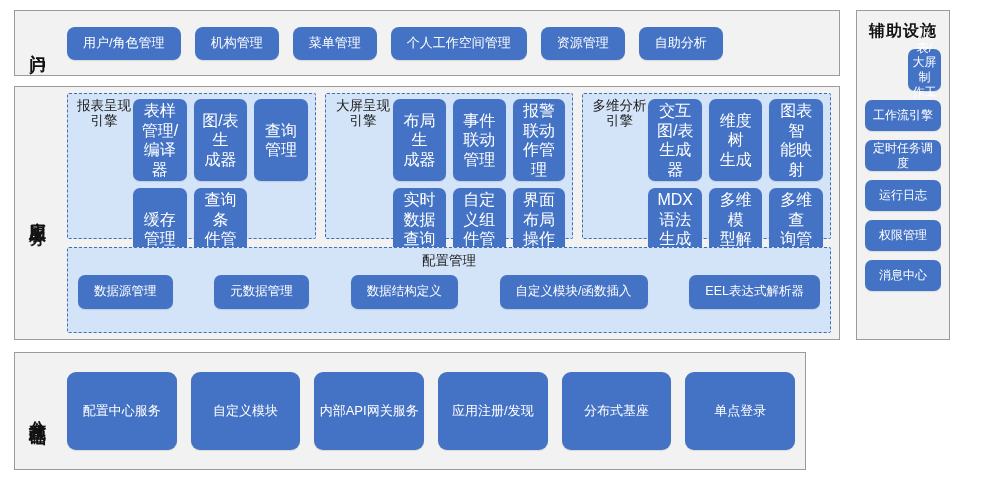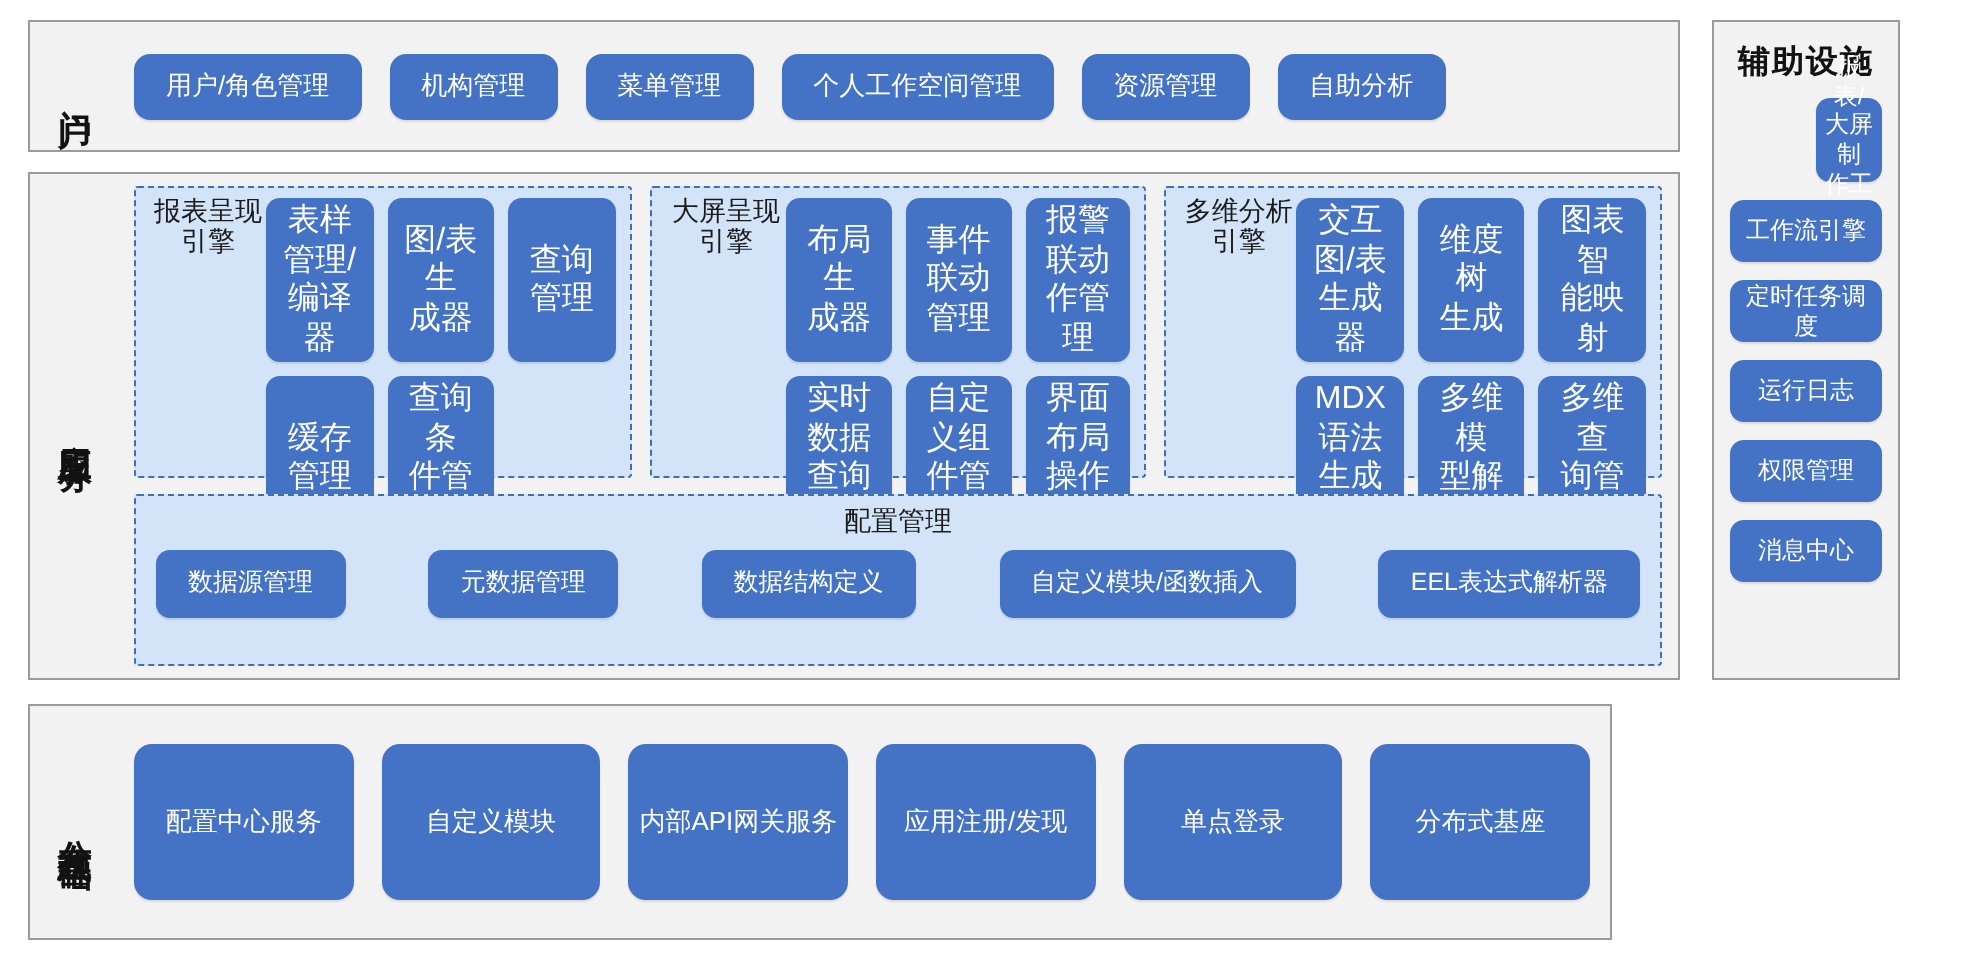--- a/index.html
+++ b/index.html
@@ -332,18 +332,18 @@
     </div>
   </div>
 
   <div class="panel" id="dist-panel">
     <div class="side-label vertical">分布式基础</div>
     <div id="dist-row">
         <div class="btn">配置中心服务</div>
         <div class="btn">自定义模块</div>
         <div class="btn">内部API网关服务</div>
         <div class="btn">应用注册/发现</div>
+        <div class="btn">分布式基座</div>
         <div class="btn">单点登录</div>
-        <div class="btn">分布式基座</div>
       </div>
   </div>
 
 </div>
 
 </body></html>

